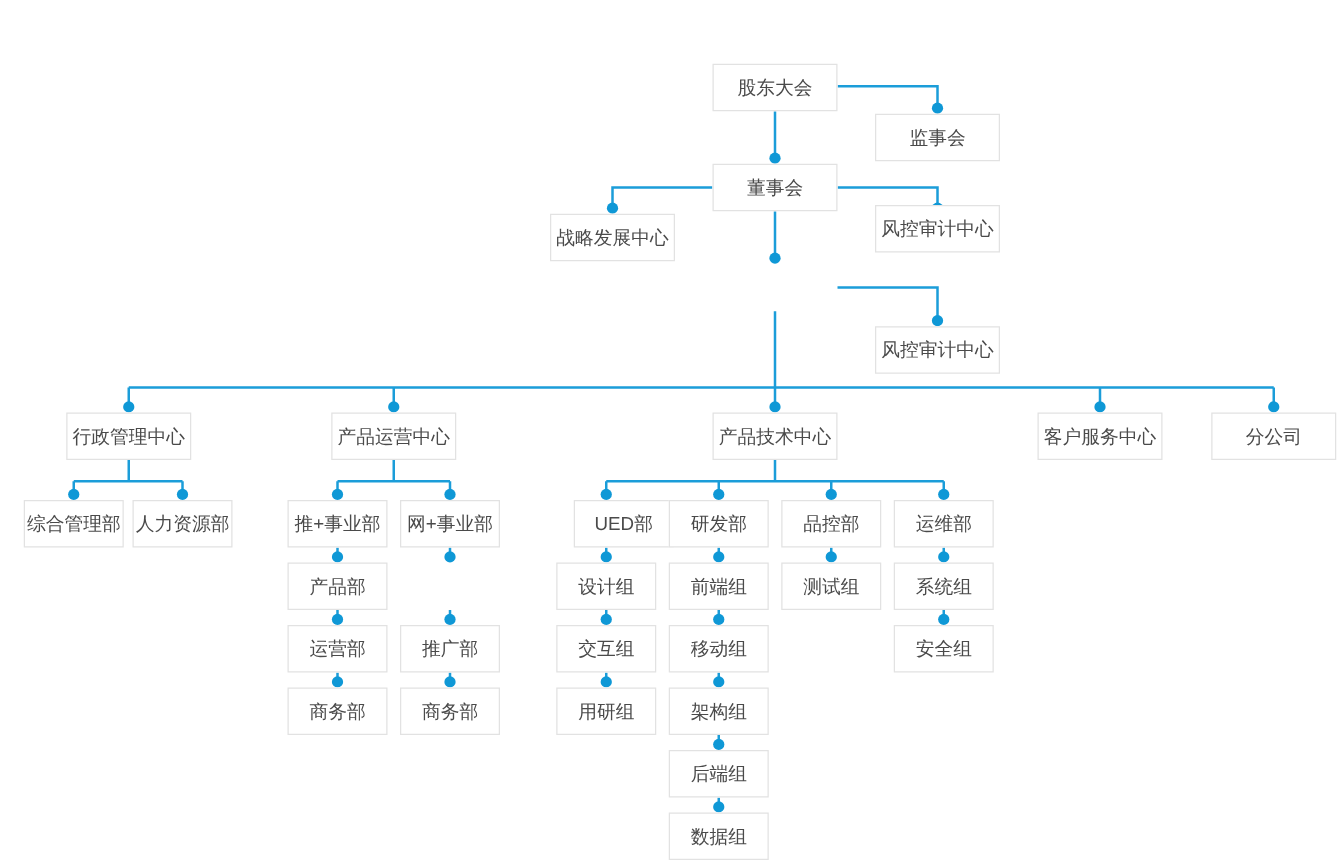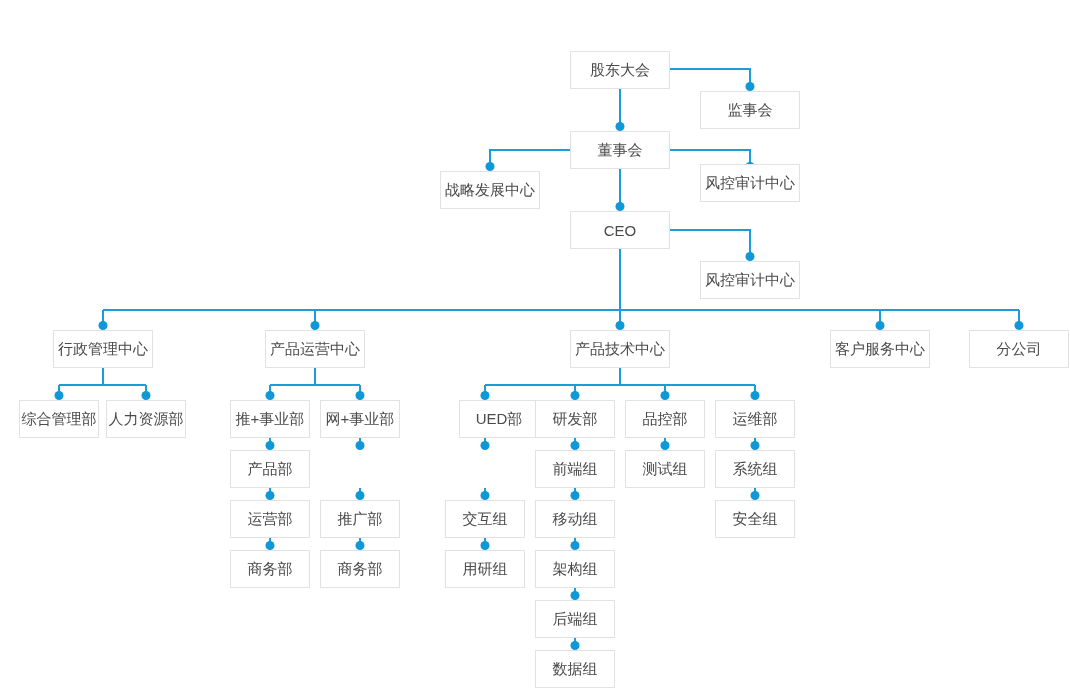--- a/index.html
+++ b/index.html
@@ -78,21 +78,20 @@
       <circle cx="665" cy="445.5" r="4.5" fill="#0f98d6"></circle>
       <circle cx="755" cy="445.5" r="4.5" fill="#0f98d6"></circle>
       <circle cx="755" cy="495.5" r="4.5" fill="#0f98d6"></circle>
     </svg>
 
   <div class="node" style="left:570px;top:51px;width:100px">股东大会</div>
   <div class="node" style="left:700px;top:91px;width:100px">监事会</div>
   <div class="node" style="left:570px;top:131px;width:100px">董事会</div>
   <div class="node" style="left:440px;top:171px;width:100px">战略发展中心</div>
   <div class="node" style="left:700px;top:164px;width:100px">风控审计中心</div>
-  <div class="node" style="left:570px;top:211px;width:100px">CEO</div>
   <div class="node" style="left:700px;top:261px;width:100px">风控审计中心</div>
 
   <div class="node" style="left:53px;top:330px;width:100px">行政管理中心</div>
   <div class="node" style="left:265px;top:330px;width:100px">产品运营中心</div>
   <div class="node" style="left:570px;top:330px;width:100px">产品技术中心</div>
   <div class="node" style="left:830px;top:330px;width:100px">客户服务中心</div>
   <div class="node" style="left:969px;top:330px;width:100px">分公司</div>
 
   <div class="node" style="left:19px;top:400px;width:80px">综合管理部</div>
   <div class="node" style="left:106px;top:400px;width:80px">人力资源部</div>
@@ -100,20 +99,21 @@
   <div class="node" style="left:230px;top:400px;width:80px">推+事业部</div>
   <div class="node" style="left:230px;top:450px;width:80px">产品部</div>
   <div class="node" style="left:230px;top:500px;width:80px">运营部</div>
   <div class="node" style="left:230px;top:550px;width:80px">商务部</div>
 
   <div class="node" style="left:320px;top:400px;width:80px">网+事业部</div>
   <div class="node" style="left:320px;top:500px;width:80px">推广部</div>
   <div class="node" style="left:320px;top:550px;width:80px">商务部</div>
 
   <div class="node" style="left:459px;top:400px;width:80px">UED部</div>
+  <div class="node" style="left:445px;top:450px;width:80px">设计组</div>
   <div class="node" style="left:445px;top:500px;width:80px">交互组</div>
   <div class="node" style="left:445px;top:550px;width:80px">用研组</div>
 
   <div class="node" style="left:535px;top:400px;width:80px">研发部</div>
   <div class="node" style="left:535px;top:450px;width:80px">前端组</div>
   <div class="node" style="left:535px;top:500px;width:80px">移动组</div>
   <div class="node" style="left:535px;top:550px;width:80px">架构组</div>
   <div class="node" style="left:535px;top:600px;width:80px">后端组</div>
   <div class="node" style="left:535px;top:650px;width:80px">数据组</div>
 

